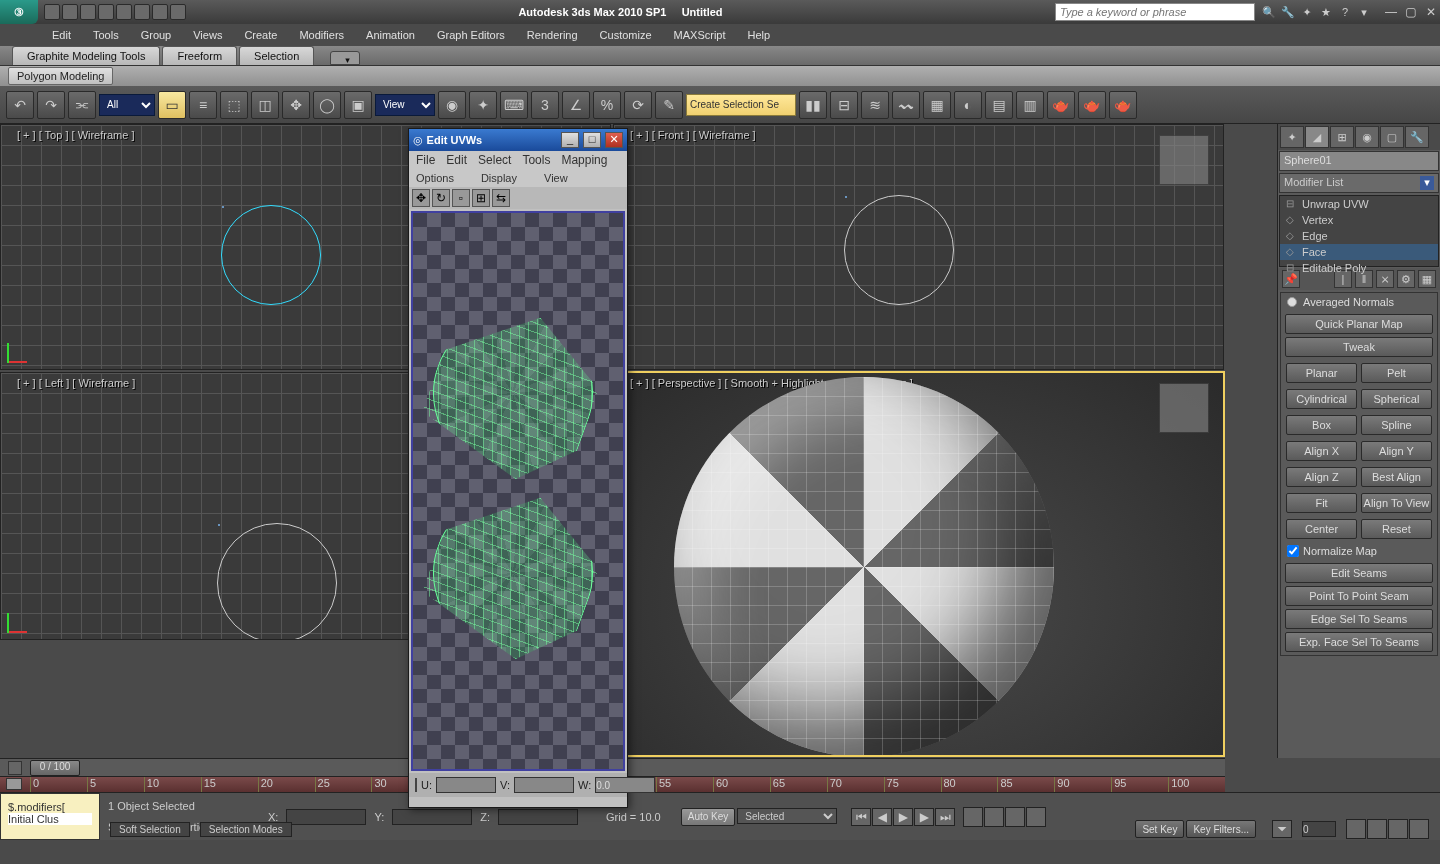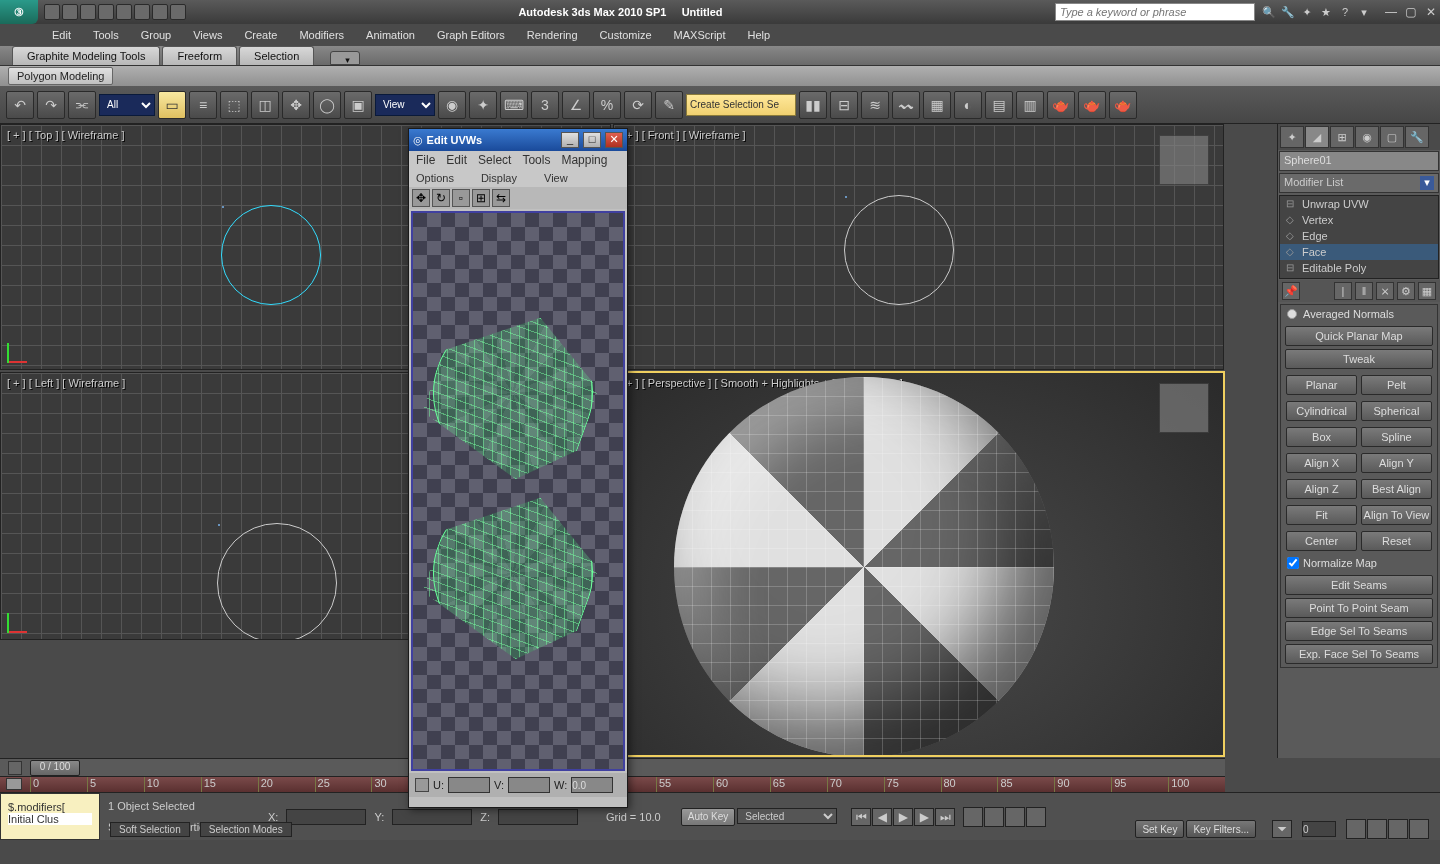--- a/index.html
+++ b/index.html
@@ -35,21 +35,21 @@
 .tbtn { width:28px; height:28px; background:linear-gradient(#6a6a6a,#4a4a4a); border:1px solid #2a2a2a; border-radius:2px; display:flex;align-items:center;justify-content:center;color:#ccc;font-size:14px; }
 .tsel { width:56px; height:22px; background:#1a2a5a; color:#fff; border:1px solid #0a1a3a; font-size:10px; padding:1px 3px; }
 .tsel.wide { width:60px; }
 .tselcreate { width:110px; height:22px; background:linear-gradient(#ffe89a,#f0d070); color:#333; border:1px solid #8a7a3a; font-size:10px; padding:1px 3px; }
 .tbtn.on { background:linear-gradient(#f8e8a0,#e0c060); color:#333; }
 
 
 .vparea { position:absolute; left:0; top:124px; width:1225px; height:634px; background:#4a4a4a; }
 .vp { position:absolute; background:#3a3a3a; border:1px solid #222; overflow:hidden; }
 .vp.active { outline:2px solid #f0d060; outline-offset:-1px; }
-.vp .plabel { position:absolute; top:4px; left:6px; color:#ccc; font-size:11px; text-shadow:1px 1px #000; }
+.vp .plabel { position:absolute; top:4px; left:16px; color:#ccc; font-size:11px; text-shadow:1px 1px #000; }
 .grid { position:absolute; inset:0; background-image:
   linear-gradient(#555 1px,transparent 1px),
   linear-gradient(90deg,#555 1px,transparent 1px);
   background-size:20px 20px; }
 .grid2 { position:absolute; inset:0; background:radial-gradient(ellipse at 50% 60%,#4a4a4a,#2a2a2a); }
 .axis { position:absolute; bottom:6px; left:6px; width:30px; height:30px; }
 .axis::before{content:'';position:absolute;left:0;bottom:0;width:20px;height:2px;background:#d33;}
 .axis::after{content:'';position:absolute;left:0;bottom:0;width:2px;height:20px;background:#3d3;}
 .sphere-wire { position:absolute; border-radius:50%; border:1px solid #7ad; }
 .sphere-wire::before,.sphere-wire::after{content:'';position:absolute;border:1px solid #7ad;border-radius:50%;}
@@ -82,32 +82,32 @@
     repeating-conic-gradient(#606070 0 25%,#404050 25% 50%);
   background-size:28px 28px; overflow:hidden; }
 .uvisland { position:absolute; width:160px; height:160px; border-radius:50% 50% 10% 50%;
   background:repeating-conic-gradient(from 45deg,rgba(100,220,140,0.3) 0 20deg,rgba(60,180,100,0.3) 20deg 40deg);
   border:1px solid #6f9; transform:rotate(20deg);
   clip-path:polygon(50% 0,100% 30%,100% 70%,70% 100%,0 80%,0 40%);}
 .uvisland::after{content:'';position:absolute;inset:0;background-image:
   repeating-linear-gradient(0deg,transparent 0 8px,rgba(120,255,160,0.5) 8px 9px),
   repeating-linear-gradient(70deg,transparent 0 8px,rgba(120,255,160,0.5) 8px 9px);}
 .uvwin .uvfoot { height:24px; background:#b0b0b0; display:flex; align-items:center; gap:4px; padding:0 6px; color:#222; }
-.uvwin .uvfoot input { width:42px; height:16px; background:#888; border:1px solid #333; color:#ddd; font-size:10px; }
+.uvwin .uvfoot input { width:60px; height:16px; background:#888; border:1px solid #333; color:#ddd; font-size:10px; }
 .uvwin .uvfoot .lock { width:14px;height:14px; background:#999; border:1px solid #444; }
 
 
 .cmdpanel { position:absolute; top:124px; right:0; width:163px; height:634px; background:#5a5a5a; border-left:1px solid #222; display:flex; flex-direction:column; }
 .cmdtabs { height:26px; background:#4a4a4a; display:flex; gap:1px; padding:2px; }
 .cmdtabs span { width:24px; height:22px; background:#666; border:1px solid #333; display:flex;align-items:center;justify-content:center;color:#ccc; }
 .cmdtabs span.on { background:#888; }
 .objname { height:20px; background:#888; border:1px solid #333; margin:1px; color:#ddd; padding:2px 4px; }
 .modlist { height:20px; background:#6a6a6a; border:1px solid #333; margin:1px; color:#ccc; padding:2px 4px; display:flex; }
 .modlist .dd { width:14px; background:#3a5a9a; margin-left:auto; color:#fff; text-align:center; }
-.modstack { height:84px; background:#444; border:1px solid #222; margin:1px; color:#ccc; }
+.modstack { height:72px; background:#444; border:1px solid #222; margin:1px; color:#ccc; }
 .modstack div { padding:2px 4px 2px 22px; position:relative; font-size:11px; }
 .modstack div.sel { background:#3a5a7a; }
 .modstack div::before { content:'◇'; position:absolute; left:6px; color:#999; font-size:10px; }
 .modstack div.hdr::before { content:'⊟'; }
 .stacktb { height:22px; background:#555; display:flex; align-items:center; gap:3px; padding:0 4px; }
 .stacktb span { width:18px;height:18px; background:#666; border:1px solid #333; color:#ccc; text-align:center; font-size:11px; line-height:16px; }
 .rollout { margin:2px; border:1px solid #333; background:#5a5a5a; }
 .rollstack { flex:1; overflow:auto; }
 .rollbtn { display:block; width:95%; margin:3px auto; height:20px; background:linear-gradient(#7a7a7a,#5a5a5a); border:1px solid #2a2a2a; color:#ddd; font-size:11px; border-radius:2px; }
 .rollbtn.half { width:46%; display:inline-block; margin:3px 1%; }

